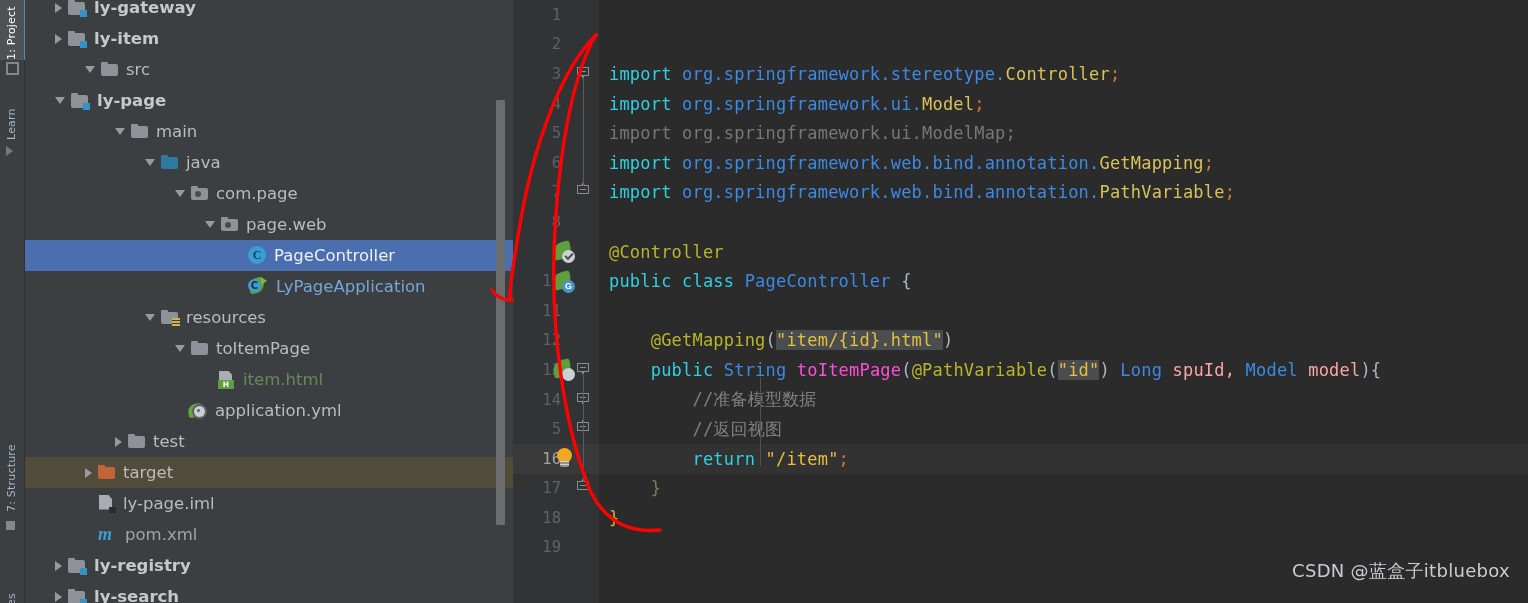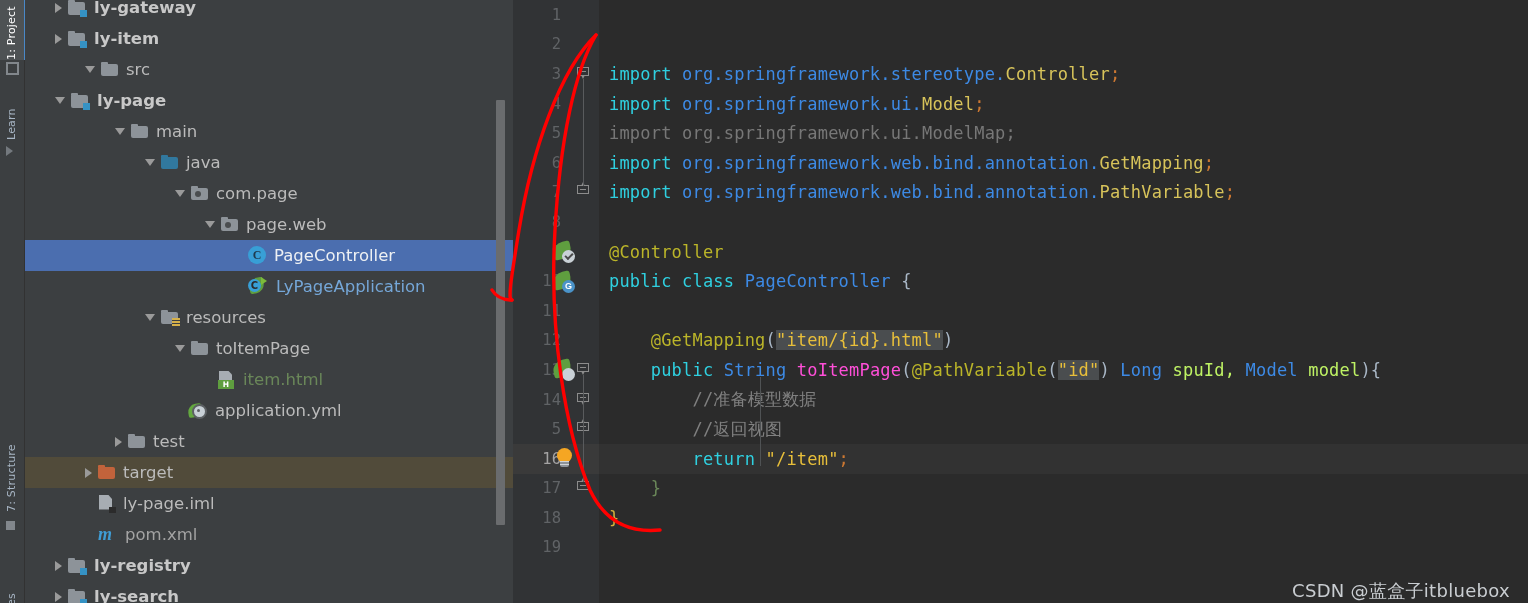--- a/index.html
+++ b/index.html
@@ -305,21 +305,21 @@
   }
   .kw2  { color: #2fd0e0; }           
   .ident{ color: #a9b7c6; }
   .pkg  { color: #3d8ae5; }
   .cls  { color: #d7c35a; }
   .semi { color: #cc7832; }
   .anno { color: #bbb529; }
   .str  { color: #e8bf3a; }
   .mth  { color: #ff4fd8; }
   .type { color: #3d8ae5; }
-  .par  { color: #bef264; }
+  .par  { color: #fca5a5; }
   .cmt  { color: #808080; }
   .grey { color: #777777; }
   .brace-g { color: #6a8759; }
   .brace-y { color: #d2b13c; }
   .hl   { background: #4a4d4f; }
 
   
   .fold {
     position: absolute; left: 64px;
     width: 14px; height: 14px;
@@ -402,21 +402,21 @@
   
   .annot {
     position: absolute; left: 0; top: 0;
     width: 1528px; height: 603px;
     pointer-events: none;
   }
 
   
   .watermark {
     position: absolute;
-    right: 18px; bottom: 0;
+    right: 18px; bottom: 20px;
     font-size: 18px;
     color: #c9cdd1;
     font-family: "DejaVu Sans", "Liberation Sans", sans-serif;
     letter-spacing: .3px;
   }
 </style>
 </head>
 <body>
 
 <div id="ide">

